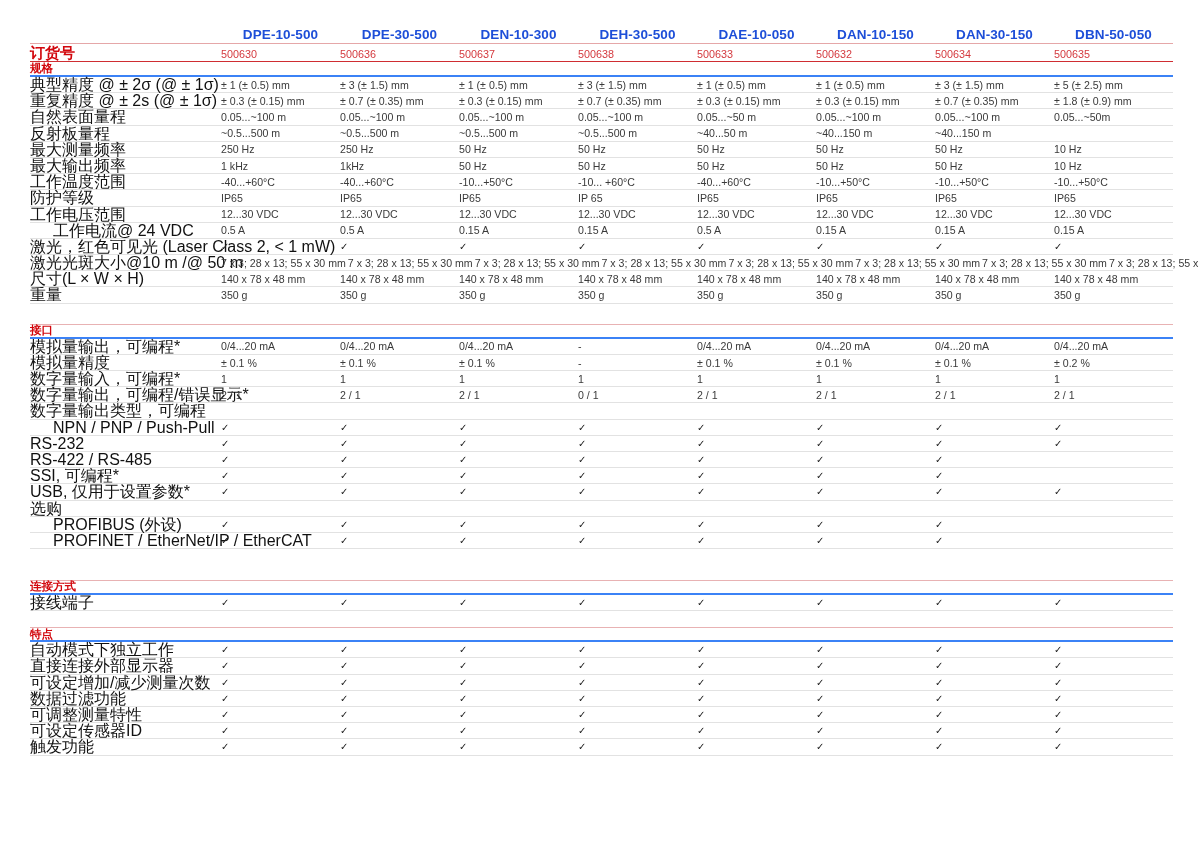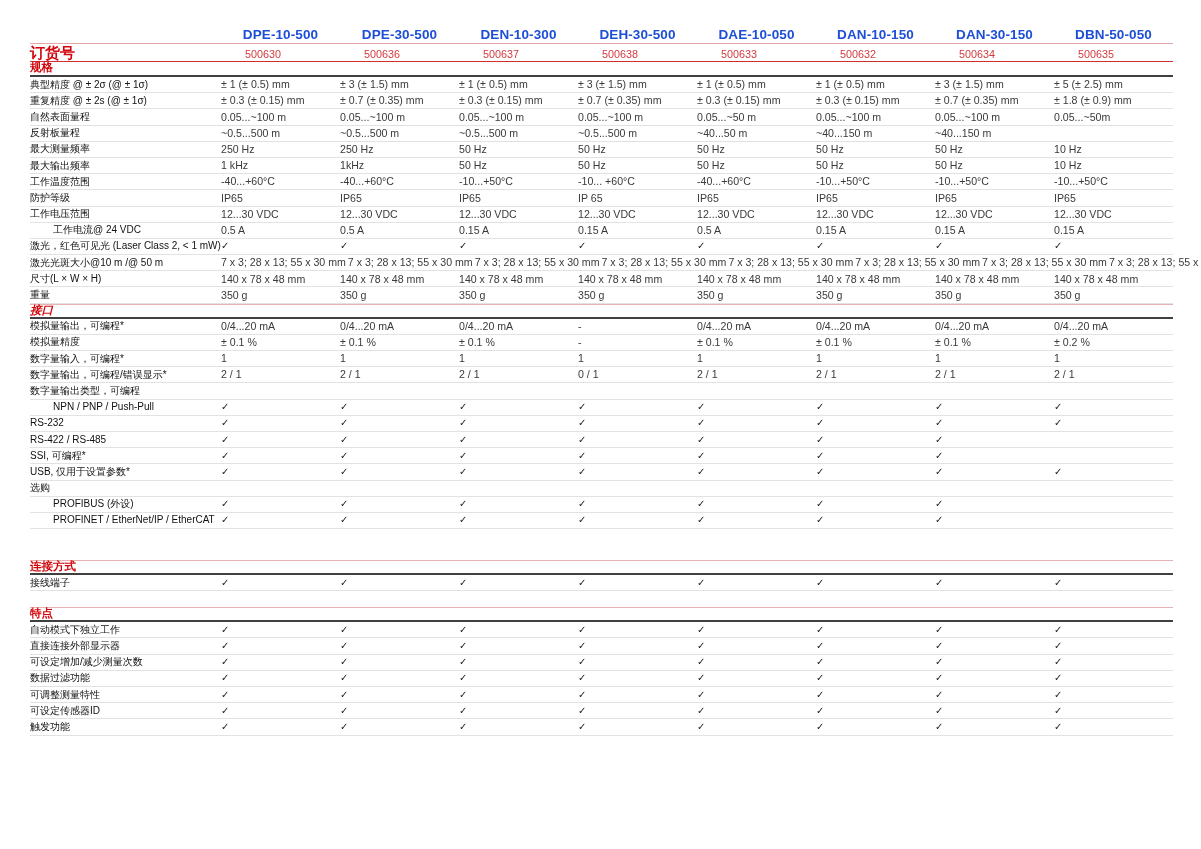--- a/index.html
+++ b/index.html
@@ -15,34 +15,34 @@
     align-items:center;
     box-sizing:border-box;
     height:16.2px;
     border-bottom:1px solid #e2e2e2;
   }
   .cell {
     font-size:10.6px; color:#3a3a3a; white-space:nowrap;
     line-height:1; padding-right:2px;
   }
   .cell.check { font-size:10px; color:#222; }
-  .label-cell { font-size:10px; color:#111; white-space:nowrap; line-height:1; }
+  .label-cell { font-size:16px; color:#111; white-space:nowrap; line-height:1; }
   .label-cell.indent { padding-left:23px; }
 
   .products-row { height:19px; border-bottom:1px solid #e5a7a8; }
   .product-name { font-size:13.5px; font-weight:bold; color:#1d4ed8; letter-spacing:0.1px; white-space:nowrap;text-align:center; }
 
   .order-row { height:18px; border-bottom:1px solid #cf2d32; }
   .order-label { font-size:15px; font-weight:bold; color:#d2070d; white-space:nowrap; }
-  .order-value { font-size:10.8px; color:#d4393e; white-space:nowrap;margin-left:24px; }
+  .order-value { font-size:10.8px; color:#d4393e; white-space:nowrap; }
 
   .section-row {
     height:15px; box-sizing:border-box;
-    border-bottom:2px solid #404040;
-    display:flex; align-items:flex-start;
+    border-bottom:2px solid #3b82f6;
+    display:flex; align-items:center;
   }
   .section-row.gapped { border-top:1px solid #e8b2b3; }
   .section-title { font-size:11.5px; font-weight:bold; color:#d2070d; white-space:nowrap; line-height:1; }
 </style>
 </head>
 <body>
 
 <div class="sheet">
   <div class="row products-row">
     <div class="label-cell"></div>
@@ -217,21 +217,21 @@
         <div class="label-cell">重量</div>
         <div class="cell">350 g</div>
         <div class="cell">350 g</div>
         <div class="cell">350 g</div>
         <div class="cell">350 g</div>
         <div class="cell">350 g</div>
         <div class="cell">350 g</div>
         <div class="cell">350 g</div>
         <div class="cell">350 g</div>
       </div>
-      <div class="section-row gapped" style=" font-style: italic;">
+      <div class="section-row gapped" style="margin-top: 20px;">
         <div class="section-title">接口</div>
       </div>
       <div class="row">
         <div class="label-cell">模拟量输出，可编程*</div>
         <div class="cell">0/4...20 mA</div>
         <div class="cell">0/4...20 mA</div>
         <div class="cell">0/4...20 mA</div>
         <div class="cell">-</div>
         <div class="cell">0/4...20 mA</div>
         <div class="cell">0/4...20 mA</div>

